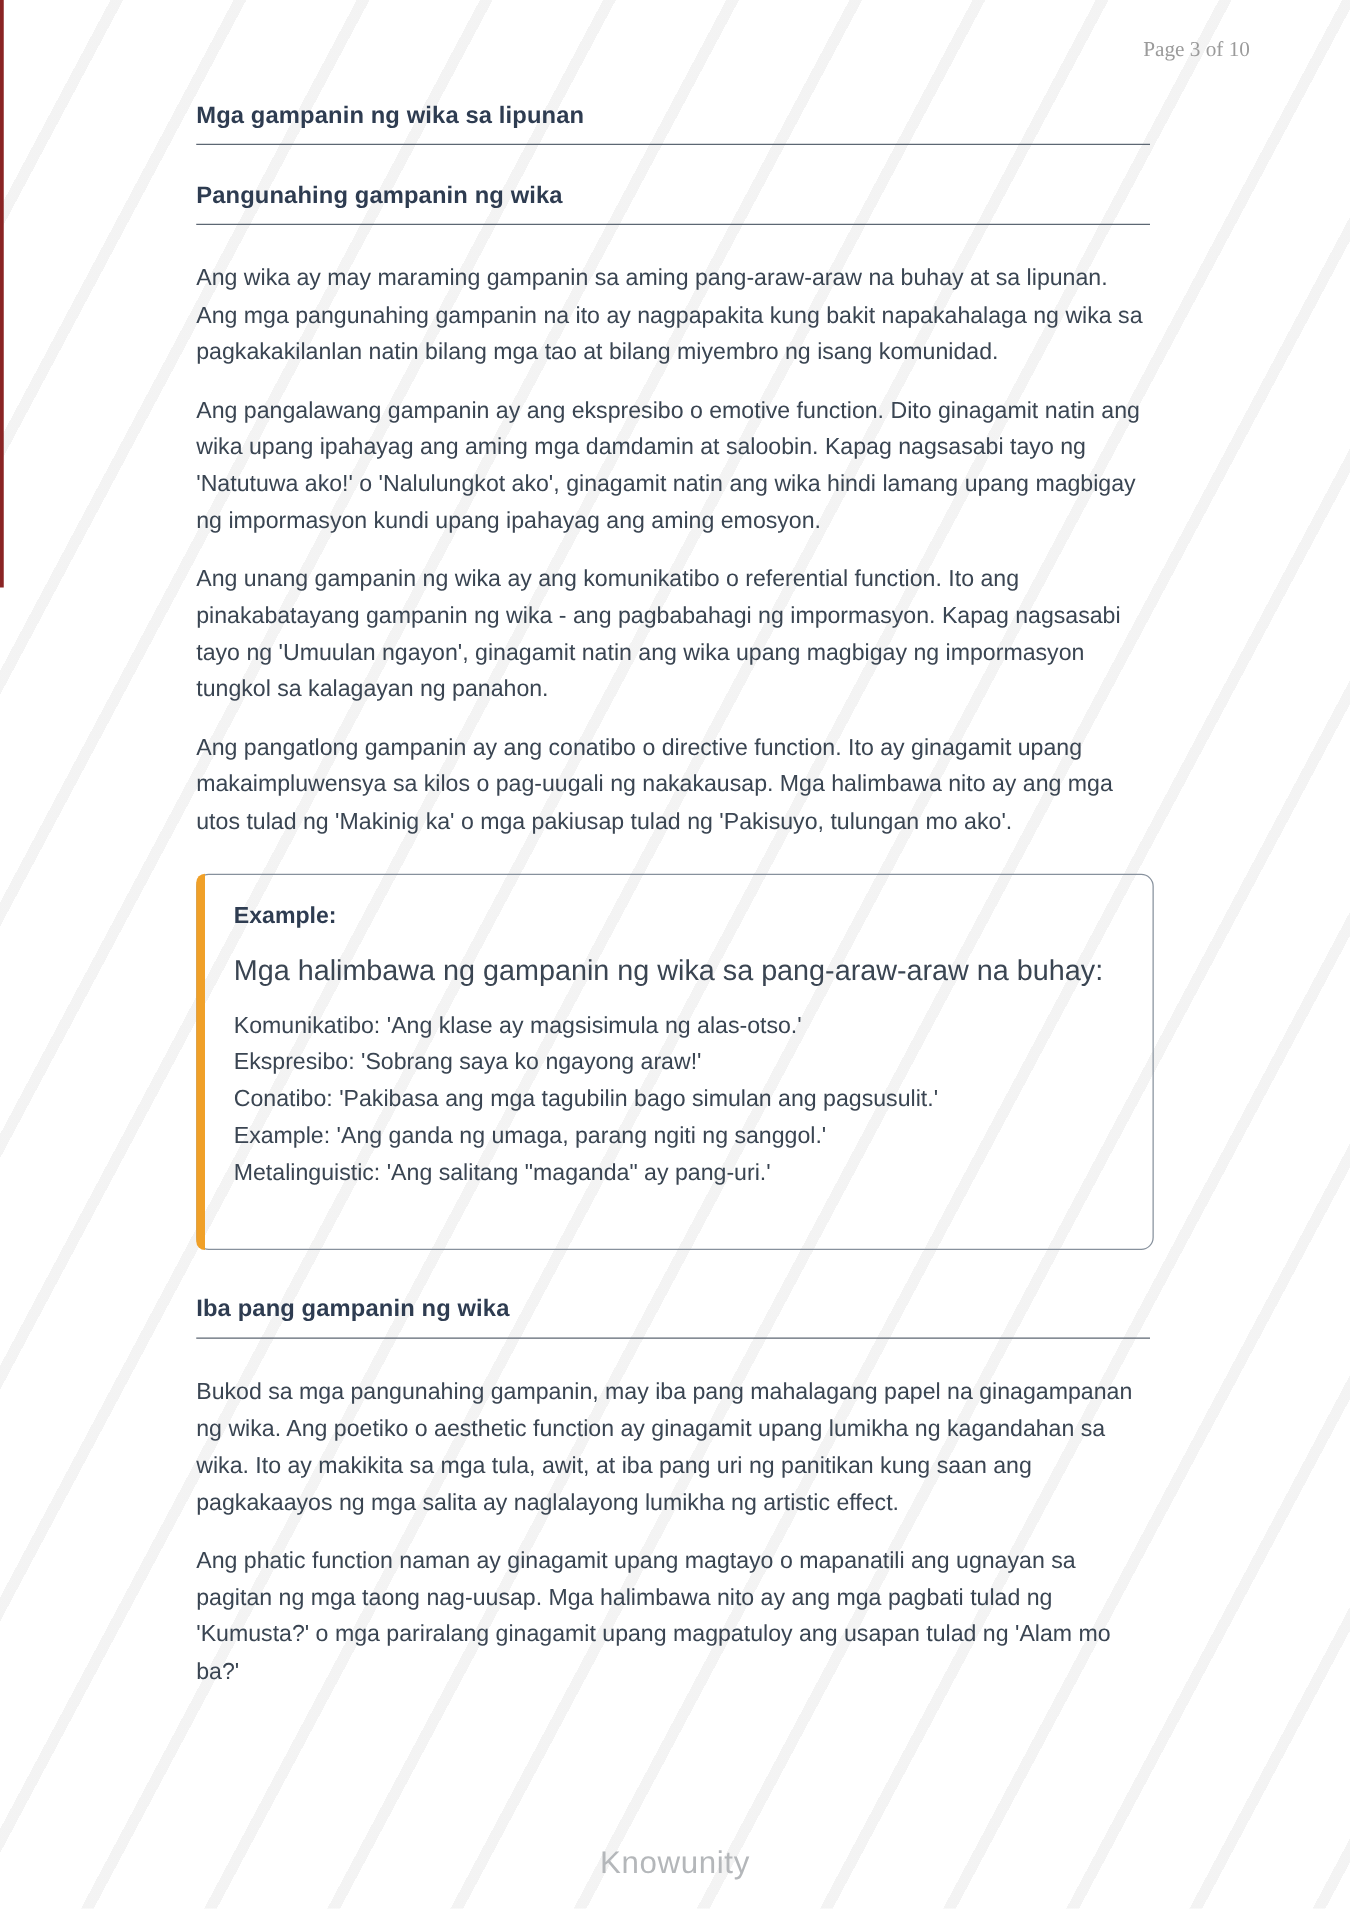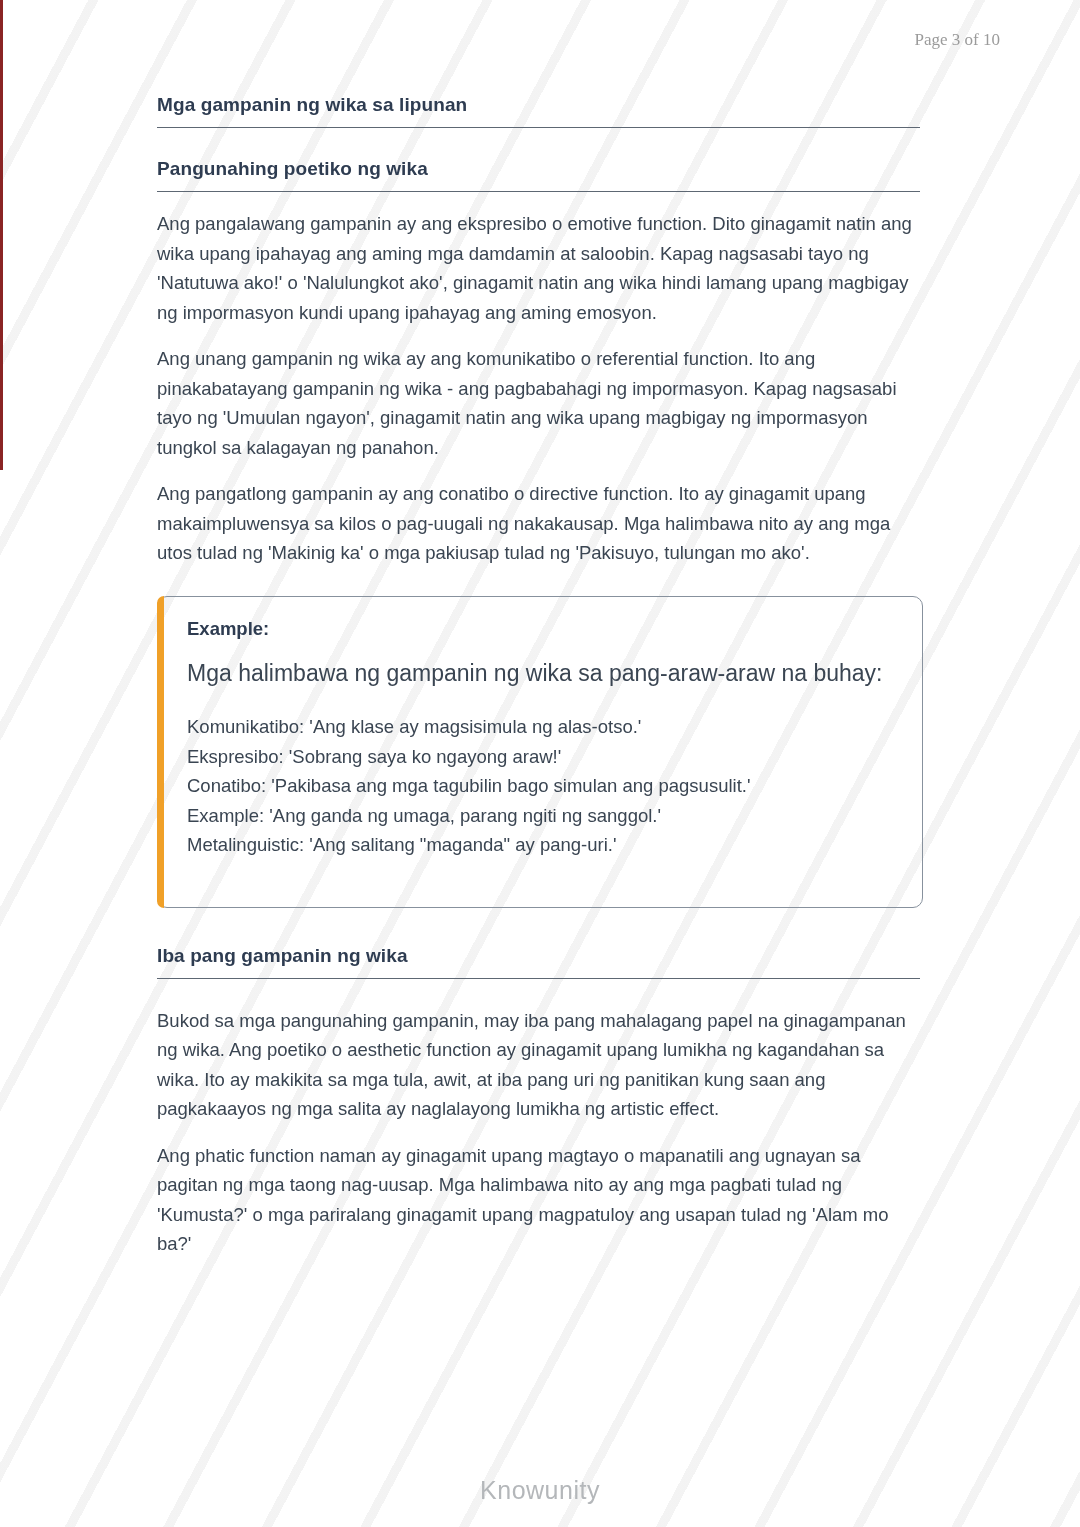--- a/index.html
+++ b/index.html
@@ -31,21 +31,21 @@
     top: 30px;
     right: 80px;
     font-family: "Liberation Serif", "DejaVu Serif", serif;
     font-size: 17px;
     color: #9b9b9b;
     text-align: center;
   }
   .content {
     position: absolute;
     left: 157px;
-    top: 12px;
+    top: 0;
     width: 763px;
   }
   .heading {
     margin-top: 30px;
     font-size: 19px;
     font-weight: 700;
     color: #2e3c51;
     letter-spacing: 0.1px;
   }
   .heading.first { margin-top: 82px; }
@@ -85,21 +85,21 @@
     font-weight: 700;
     color: #2e3c51;
   }
   .example-intro {
     margin-top: 19px;
     font-size: 23px;
     line-height: 29.5px;
     color: #3a4552;
   }
   .example-items {
-    margin-top: 24px;
+    margin-top: 13px;
     font-size: 18.5px;
     line-height: 29.5px;
     color: #3a4552;
   }
   .watermark {
     position: absolute;
     left: 0;
     bottom: 22px;
     width: 100%;
     text-align: center;
@@ -115,23 +115,24 @@
 
   <div class="accent-left"></div>
 
   <div class="page-number">Page 3 of 10</div>
 
   <div class="content">
 
     <div class="heading first">Mga gampanin ng wika sa lipunan</div>
     <hr class="rule">
 
-    <div class="heading">Pangunahing poetiko ng wika</div>
+    <div class="heading">Pangunahing gampanin ng wika</div>
     <hr class="rule">
 
+    <p class="para after-rule">Ang wika ay may maraming gampanin sa aming pang-araw-araw na buhay at sa lipunan. Ang mga pangunahing gampanin na ito ay nagpapakita kung bakit napakahalaga ng wika sa pagkakakilanlan natin bilang mga tao at bilang miyembro ng isang komunidad.</p>
 
     <p class="para">Ang pangalawang gampanin ay ang ekspresibo o emotive function. Dito ginagamit natin ang wika upang ipahayag ang aming mga damdamin at saloobin. Kapag nagsasabi tayo ng 'Natutuwa ako!' o 'Nalulungkot ako', ginagamit natin ang wika hindi lamang upang magbigay ng impormasyon kundi upang ipahayag ang aming emosyon.</p>
 
     <p class="para">Ang unang gampanin ng wika ay ang komunikatibo o referential function. Ito ang pinakabatayang gampanin ng wika - ang pagbabahagi ng impormasyon. Kapag nagsasabi tayo ng 'Umuulan ngayon', ginagamit natin ang wika upang magbigay ng impormasyon tungkol sa kalagayan ng panahon.</p>
 
     <p class="para">Ang pangatlong gampanin ay ang conatibo o directive function. Ito ay ginagamit upang makaimpluwensya sa kilos o pag-uugali ng nakakausap. Mga halimbawa nito ay ang mga utos tulad ng 'Makinig ka' o mga pakiusap tulad ng 'Pakisuyo, tulungan mo ako'.</p>
 
     <div class="example-box">
       <div class="example-accent"></div>
       <div class="example-title">Example:</div>

